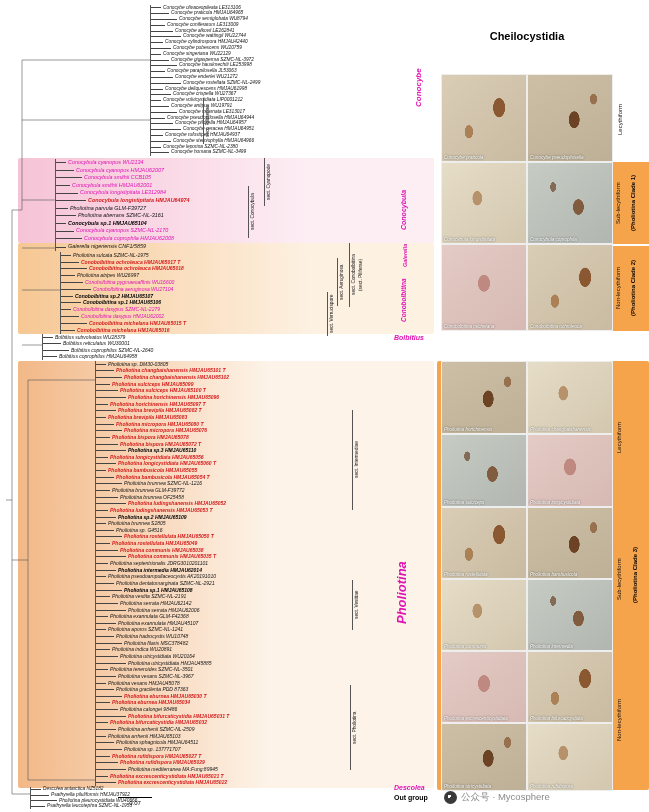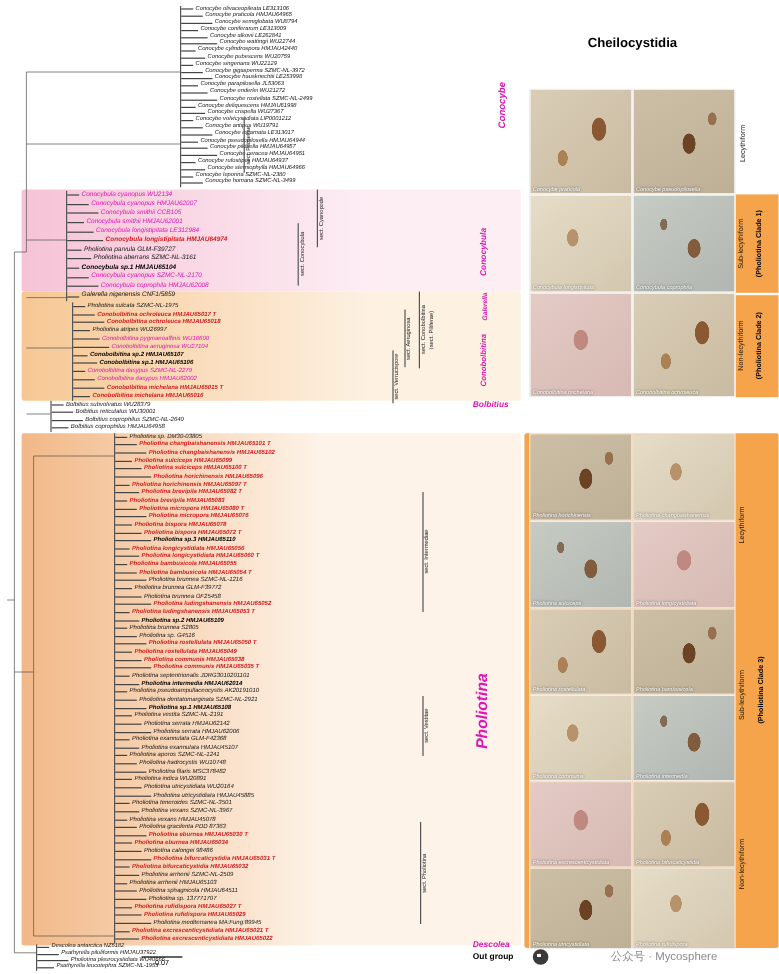--- a/index.html
+++ b/index.html
@@ -35,21 +35,21 @@
   .v3{background:radial-gradient(9px 13px at 60% 55%,rgba(110,58,20,.75) 58%,transparent 62%),radial-gradient(5px 8px at 30% 30%,rgba(90,46,16,.6) 58%,transparent 62%),linear-gradient(140deg,#c6cbc4,#b1b7b0);}
   .v4{background:radial-gradient(10px 14px at 50% 45%,rgba(160,80,70,.5) 58%,transparent 62%),linear-gradient(140deg,#e4cbc5,#d6b9b2);}
   .cap{position:absolute;left:2px;bottom:1px;color:#fff;font-size:4.6px;font-style:italic;text-shadow:0 0 2px rgba(0,0,0,.75);white-space:nowrap;z-index:3;}
   .formlab{position:absolute;z-index:4;font-size:6px;color:#111;}
   .cladelab{position:absolute;z-index:4;font-size:6px;font-weight:bold;color:#000;}
   
   .scalebar{position:absolute;left:118px;top:797px;width:34px;border-top:1px solid #000;z-index:3;}
   .scalelabel{position:absolute;left:118px;top:800px;width:34px;text-align:center;font-size:6px;color:#000;z-index:3;}
   .watermark{position:absolute;left:444px;top:791px;display:flex;align-items:center;gap:4px;z-index:4;}
   .wm-icon{width:13px;height:13px;border-radius:50%;background:radial-gradient(4px 4px at 40% 40%,#fff 40%,#3a3a3a 42%);flex:none;}
-  .wm-text{font-size:9.5px;color:#8a8a8a;margin-left:48px;}
+  .wm-text{font-size:9.5px;color:#8a8a8a;}
 </style>
 </head>
 <body>
 
 <div class="canvas">
 
   <div class="block block-pink"></div>
   <div class="block block-orange1"></div>
   <div class="block block-pholiotina"></div>
   <div class="block block-clade3-right"></div>

